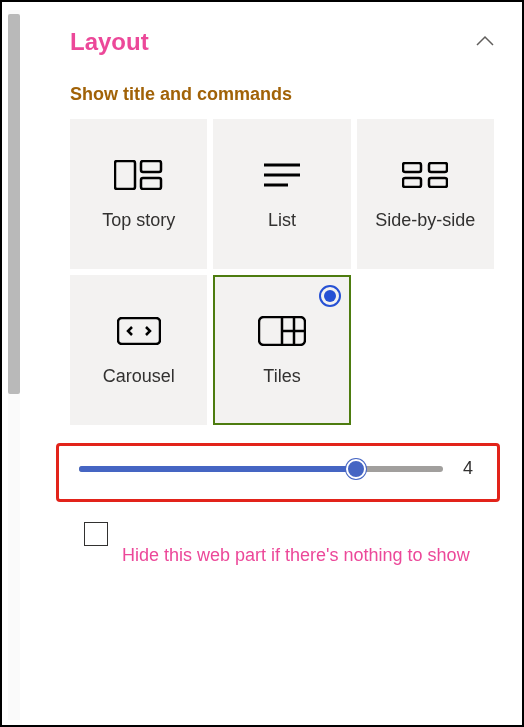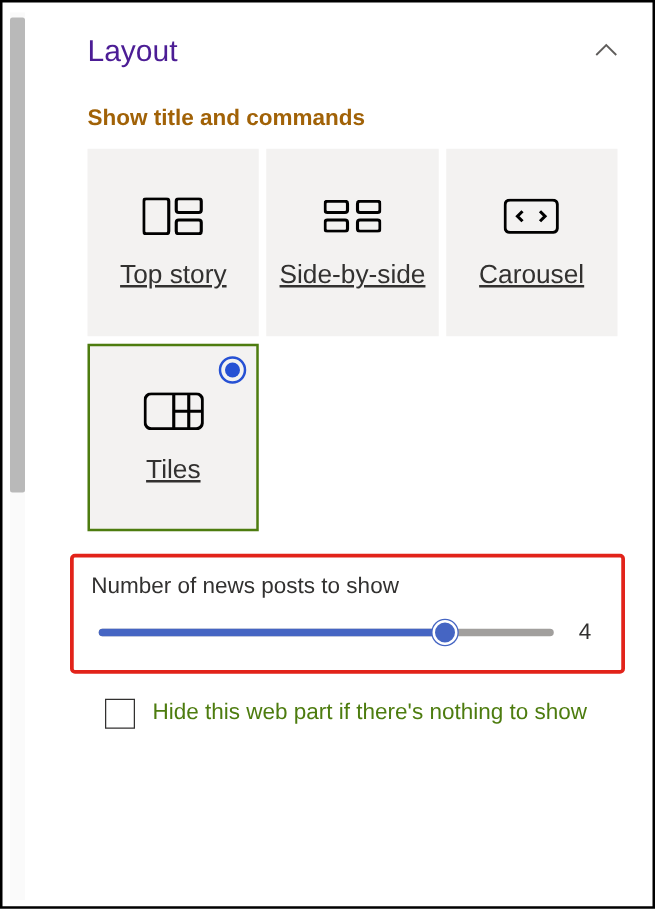--- a/index.html
+++ b/index.html
@@ -39,22 +39,22 @@
     }
     .acc-header {
       display: flex;
       justify-content: space-between;
       align-items: center;
       margin-bottom: 28px;
       cursor: pointer;
     }
     .acc-header h2 {
       font-size: 24px;
-      font-weight: 400;
-      color: #4c1d95;
+      font-weight: 700;
+      color: #ec4899;
     }
     .chev { color: #605e5c; }
     .sect-label {
       font-size: 18px;
       font-weight: 700;
       color: #a16207;
       margin-bottom: 14px;
     }
     .toggle-row {
       display: flex;
@@ -112,21 +112,21 @@
       display: flex;
       align-items: center;
       justify-content: center;
     }
     .radio-ind .dot {
       width: 12px;
       height: 12px;
       background: #2651d4;
       border-radius: 50%;
     }
-    .tile-lbl { font-size: 21px; color: #323130; text-decoration: underline; }
+    .tile-lbl { font-size: 18px; color: #323130; }
     .icon-wrap { height: 34px; display: flex; align-items: center; color: #000; }
     .highlight-box {
       border: 3px solid #e2231a;
       border-radius: 4px;
       padding: 12px 14px 20px 14px;
       margin-bottom: 18px;
       margin-left: -14px;
       margin-right: -6px;
     }
     .slider-lbl { font-size: 18px; color: #323130; margin-bottom: 16px; }
@@ -176,21 +176,21 @@
     .slider-val { font-size: 18px; color: #323130; min-width: 20px; }
     .cb-row { display: flex; gap: 14px; padding-left: 14px; }
     .checkbox {
       width: 24px;
       height: 24px;
       border: 1px solid #323130;
       flex-shrink: 0;
       margin-top: 2px;
       cursor: pointer;
     }
-    .cb-lbl { font-size: 18px; color: #4d7c0f; line-height: 1.35; }
+    .cb-lbl { font-size: 18px; color: #ec4899; line-height: 1.35; margin-top: 23px; }
   </style>
 </head>
 <body>
 
 <div class="scroll-track"></div>
 <div class="scroll-thumb"></div>
 
 <div class="panel">
 
   <div class="acc-header">
@@ -210,20 +210,30 @@
       <div class="icon-wrap">
         <svg width="50" height="30" viewBox="0 0 50 30">
             <rect x="1" y="1" width="20" height="28" rx="2" stroke="#000" stroke-width="2.5" fill="none"></rect>
             <rect x="27" y="1" width="20" height="11" rx="2" stroke="#000" stroke-width="2.5" fill="none"></rect>
             <rect x="27" y="18" width="20" height="11" rx="2" stroke="#000" stroke-width="2.5" fill="none"></rect>
           </svg>
       </div>
       <div class="tile-lbl">Top story</div>
     </div>
 
+    <div class="tile">
+      <div class="icon-wrap">
+        <svg width="36" height="26" viewBox="0 0 36 26">
+            <line x1="0" y1="3" x2="36" y2="3" stroke="#000" stroke-width="3"></line>
+            <line x1="0" y1="13" x2="36" y2="13" stroke="#000" stroke-width="3"></line>
+            <line x1="0" y1="23" x2="24" y2="23" stroke="#000" stroke-width="3"></line>
+          </svg>
+      </div>
+      <div class="tile-lbl">List</div>
+    </div>
 
     <div class="tile">
       <div class="icon-wrap">
         <svg width="46" height="26" viewBox="0 0 46 26">
             <rect x="1" y="1" width="18" height="9" rx="2" stroke="#000" stroke-width="2.5" fill="none"></rect>
             <rect x="27" y="1" width="18" height="9" rx="2" stroke="#000" stroke-width="2.5" fill="none"></rect>
             <rect x="1" y="16" width="18" height="9" rx="2" stroke="#000" stroke-width="2.5" fill="none"></rect>
             <rect x="27" y="16" width="18" height="9" rx="2" stroke="#000" stroke-width="2.5" fill="none"></rect>
           </svg>
       </div>
@@ -253,21 +263,20 @@
             <line x1="36" y1="1" x2="36" y2="29" stroke="#000" stroke-width="2.5"></line>
             <line x1="24" y1="15" x2="47" y2="15" stroke="#000" stroke-width="2.5"></line>
           </svg>
       </div>
       <div class="tile-lbl">Tiles</div>
     </div>
 
   </div>
 
   <div class="highlight-box">
-    <div class="slider-lbl">Number of news posts to show</div>
     <div class="slider-row">
       <div class="slider">
         <div class="track-bg"></div>
         <div class="track-fill"></div>
         <div class="handle"></div>
       </div>
       <div class="slider-val">4</div>
     </div>
   </div>
 

